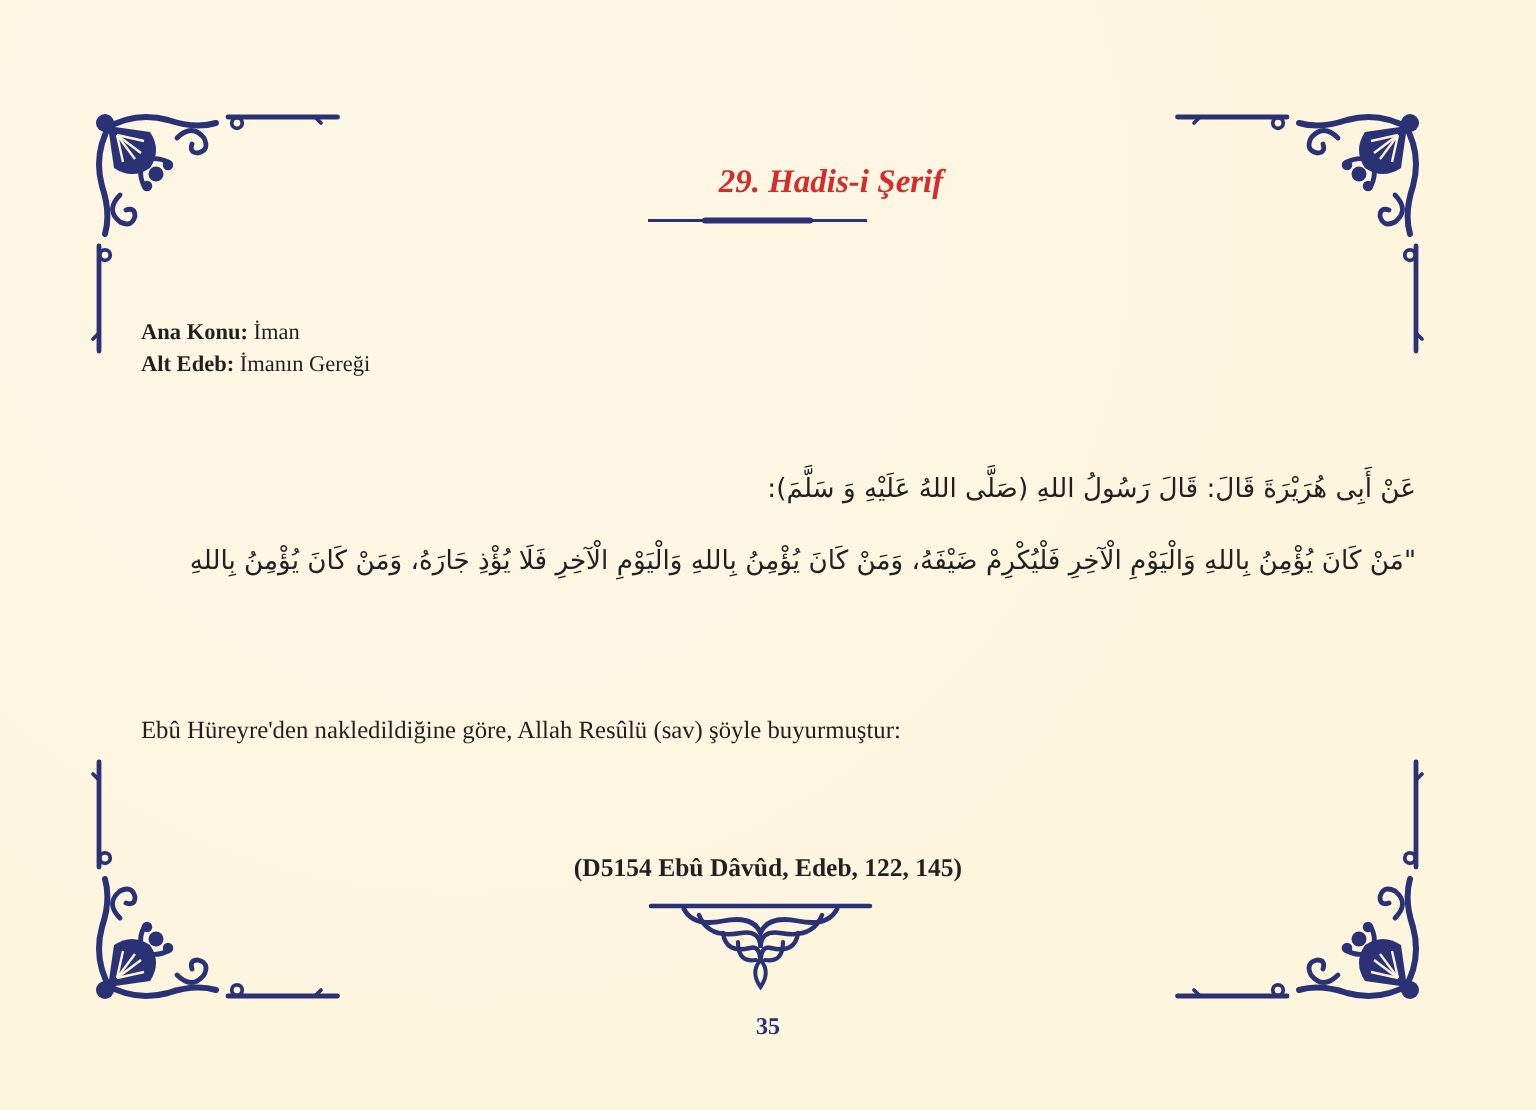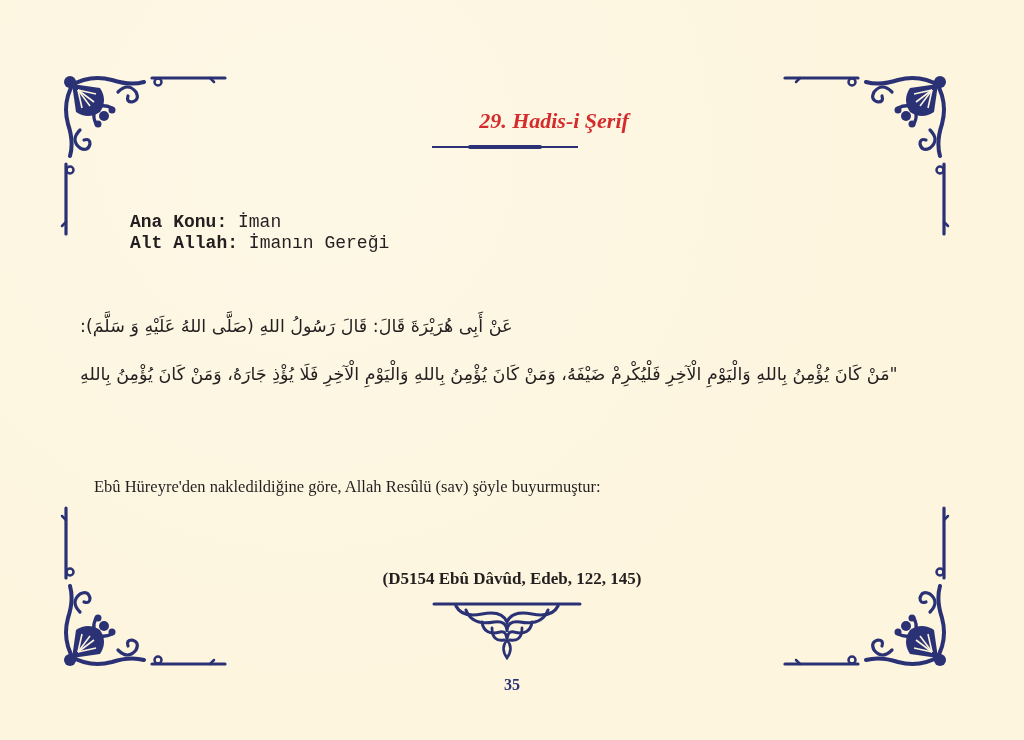--- a/index.html
+++ b/index.html
@@ -57,32 +57,31 @@
       position: absolute;
       left: 36px; top: -1px;
       width: 74px; height: 4px;
       background: #2a3275;
       border-radius: 2px;
     }
 
     .meta {
       position: absolute;
       left: 94px; top: 212px;
-      font-family: Liberation Mono, monospace;
-      font-size: 18px;
+      font-family: Liberation Serif, serif;
+      font-size: 15px;
       line-height: 21px;
       color: #231f20;
-      margin-left: 36px;
     }
     .meta b { font-weight: bold; }
 
     .arabic {
       position: absolute;
       left: 80px; width: 864px;
-      text-align: left;
+      text-align: right;
       direction: rtl;
       font-family: "DejaVu Sans", sans-serif;
       font-size: 17.5px;
       color: #231f20;
       white-space: nowrap;
     }
     .arabic-1 { top: 316px; }
     .arabic-2 { top: 364px; }
     .arabic-3 { top: 414px; }
 
@@ -263,21 +262,21 @@
   </div>
 
   <div class="title">29. Hadis-i Şerif</div>
   <div class="title-rule"></div>
 
   <div class="meta">
     <div>
       <b>Ana Konu:</b><span> İman</span>
     </div>
     <div>
-      <b>Alt Allah:</b><span> İmanın Gereği</span>
+      <b>Alt Edeb:</b><span> İmanın Gereği</span>
     </div>
   </div>
 
   <div class="arabic arabic-1">عَنْ أَبِى هُرَيْرَةَ قَالَ: قَالَ رَسُولُ اللهِ (صَلَّى اللهُ عَلَيْهِ وَ سَلَّمَ):</div>
   <div class="arabic arabic-2">"مَنْ كَانَ يُؤْمِنُ بِاللهِ وَالْيَوْمِ الْآخِرِ فَلْيُكْرِمْ ضَيْفَهُ، وَمَنْ كَانَ يُؤْمِنُ بِاللهِ وَالْيَوْمِ الْآخِرِ فَلَا يُؤْذِ جَارَهُ، وَمَنْ كَانَ يُؤْمِنُ بِاللهِ</div>
 
   <div class="turkish">
     <div>Ebû Hüreyre'den nakledildiğine göre, Allah Resûlü (sav) şöyle buyurmuştur:</div>
   </div>
 

